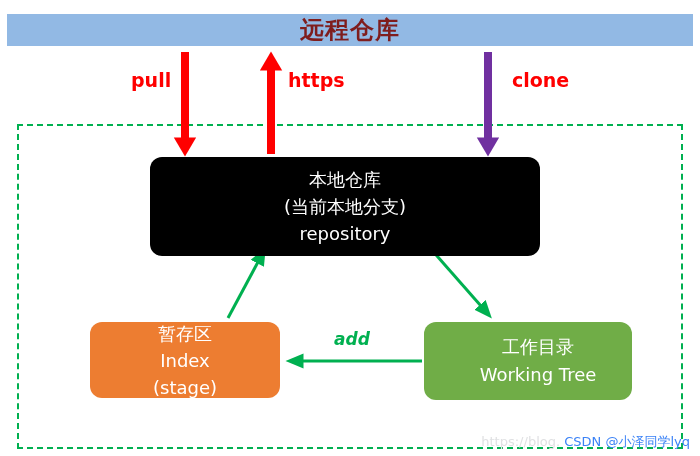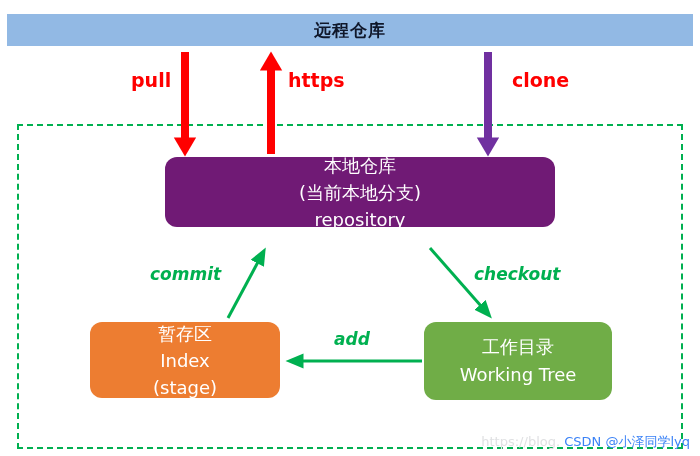--- a/index.html
+++ b/index.html
@@ -6,40 +6,40 @@
   .stage {
     position:relative; width:700px; height:456px; overflow:hidden;
     background:#ffffff;
     font-family:"DejaVu Sans","Liberation Sans",sans-serif;
   }
   .banner {
     position:absolute; left:7px; top:14px; width:686px; height:32px;
     background:#92b9e4;
     display:flex; align-items:center; justify-content:center;
   }
-  .banner span { color:#0f172a; font-weight:bold; font-size:17px; letter-spacing:1px; }
+  .banner span { color:#7f1d1d; font-weight:bold; font-size:24px; letter-spacing:1px; }
   .dashed {
     position:absolute; left:17px; top:124px; width:662px; height:321px;
     border:2px dashed #00b050;
   }
   .arrows { position:absolute; left:0; top:0; pointer-events:none; }
   .red-arrow   { stroke:#ff0000; stroke-width:8; }
   .purple-arrow{ stroke:#7030a0; stroke-width:8; }
   .green-arrow { stroke:#00b050; stroke-width:3; }
   .lbl { position:absolute; font-weight:bold; white-space:nowrap; }
   .red-lbl   { color:#ff0000; font-size:19px; }
   .green-lbl { color:#00b050; font-size:17px; font-style:italic; }
   .node {
     position:absolute; border-radius:12px; color:#ffffff;
     display:flex; flex-direction:column; align-items:center; justify-content:center;
     text-align:center; font-size:18px; line-height:27px;
   }
-  .node-blue   { left:165px; top:157px; width:390px; height:70px; background:#701a75; }
+  .node-blue   { left:150px; top:157px; width:390px; height:99px; background:#000000; }
   .node-orange { left:90px;  top:322px; width:190px; height:76px; background:#ed7d31; }
-  .node-green  { left:424px; top:322px; width:188px; height:78px; background:#70ad47; line-height:28px; }
+  .node-green  { left:424px; top:322px; width:188px; height:78px; background:#70ad47; line-height:28px;padding-left:20px; }
   .watermark {
     position:absolute; right:10px; bottom:5px; font-size:13px; white-space:nowrap;
   }
   .watermark .wm-url    { color:#e0e1e3;margin-left:36px; }
   .watermark .wm-handle { color:#3b82f6; }
 </style>
 </head>
 <body>
 
 <div class="stage">
@@ -75,22 +75,20 @@
     <line x1="430" y1="248" x2="481" y2="306" class="green-arrow" marker-end="url(#head-green)"></line>
     <line x1="422" y1="361" x2="302" y2="361" class="green-arrow" marker-end="url(#head-green)"></line>
   </svg>
 
   <div class="node node-blue">
     <div>本地仓库</div>
     <div>(当前本地分支)</div>
     <div>repository</div>
   </div>
 
-  <div class="lbl green-lbl" style="left:150px; top:264px;">commit</div>
-  <div class="lbl green-lbl" style="left:474px; top:264px;">checkout</div>
   <div class="lbl green-lbl" style="left:334px; top:329px;">add</div>
 
   <div class="node node-orange">
     <div>暂存区</div>
     <div>Index</div>
     <div>(stage)</div>
   </div>
 
   <div class="node node-green">
     <div>工作目录</div>

